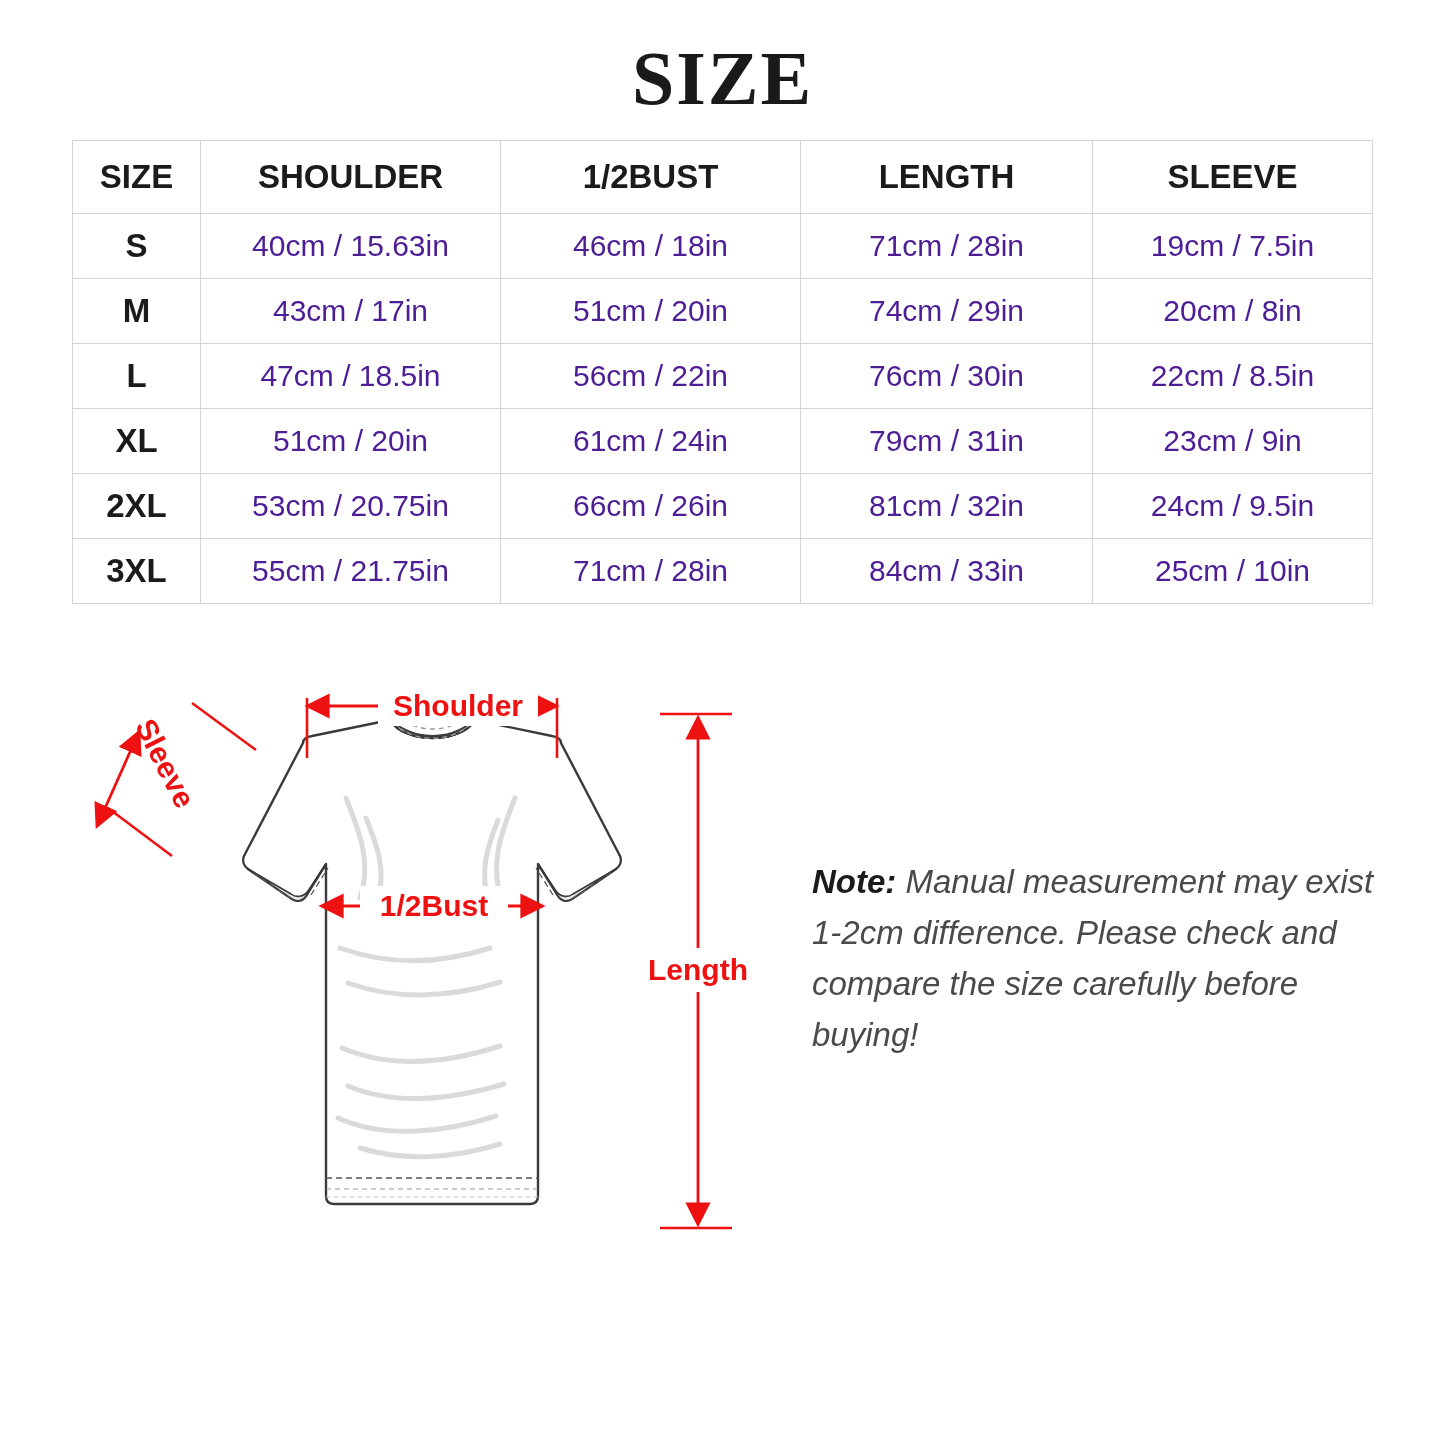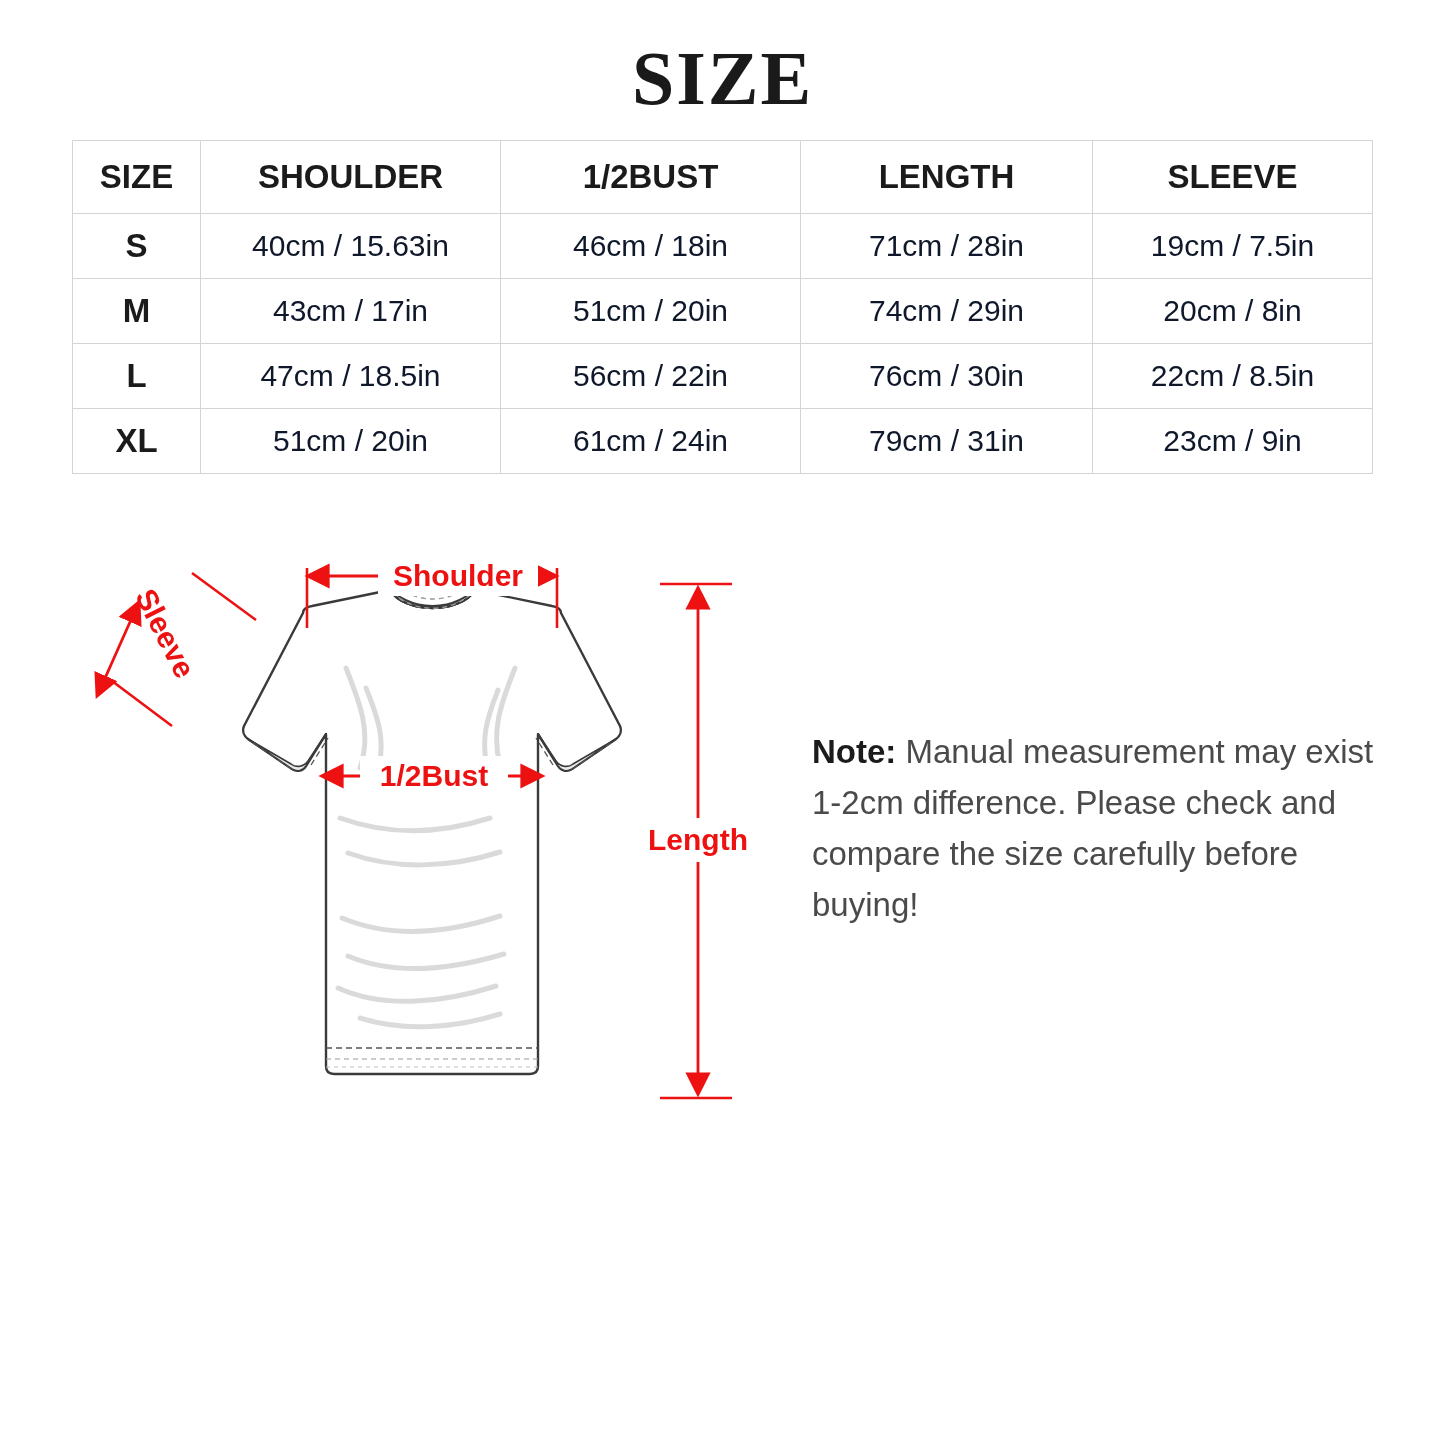--- a/index.html
+++ b/index.html
@@ -38,21 +38,21 @@
     width: 100%;
     border-collapse: collapse;
     table-layout: fixed;
   }
   table.size-table th,
   table.size-table td {
     border: 1px solid #d4d4d4;
     text-align: center;
     height: 64px;
     font-size: 30px;
-    color: #0f172a;
+    color: #4c1d95;
     font-weight: 400;
     padding: 0;
   }
   table.size-table th {
     font-size: 33px;
     font-weight: 700;
     color: #1b1b1b;
     height: 72px;
   }
   table.size-table td.size-col {
@@ -83,20 +83,21 @@
   }
 
   .note {
     position: absolute;
     left: 812px;
     top: 208px;
     width: 580px;
     font-size: 33px;
     line-height: 1.55;
     color: #4a4a4a;
+    font-style: italic;
   }
   .note b {
     color: #1b1b1b;
     font-weight: 700;
   }
 
   svg text.lbl {
     fill: #ee1111;
     font-family: "Liberation Sans", sans-serif;
     font-size: 30px;
@@ -147,20 +148,34 @@
         <td>56cm / 22in</td>
         <td>76cm / 30in</td>
         <td>22cm / 8.5in</td>
       </tr>
       <tr>
         <td class="size-col">XL</td>
         <td>51cm / 20in</td>
         <td>61cm / 24in</td>
         <td>79cm / 31in</td>
         <td>23cm / 9in</td>
+      </tr>
+      <tr>
+        <td class="size-col">2XL</td>
+        <td>53cm / 20.75in</td>
+        <td>66cm / 26in</td>
+        <td>81cm / 32in</td>
+        <td>24cm / 9.5in</td>
+      </tr>
+      <tr>
+        <td class="size-col">3XL</td>
+        <td>55cm / 21.75in</td>
+        <td>71cm / 28in</td>
+        <td>84cm / 33in</td>
+        <td>25cm / 10in</td>
       </tr>
     </tbody>
   </table>
 </div>
 
 <div class="lower">
 
   <div class="shirt-diagram">
     <svg viewBox="0 0 720 660" width="720" height="660" xmlns="http://www.w3.org/2000/svg">
       <defs>

